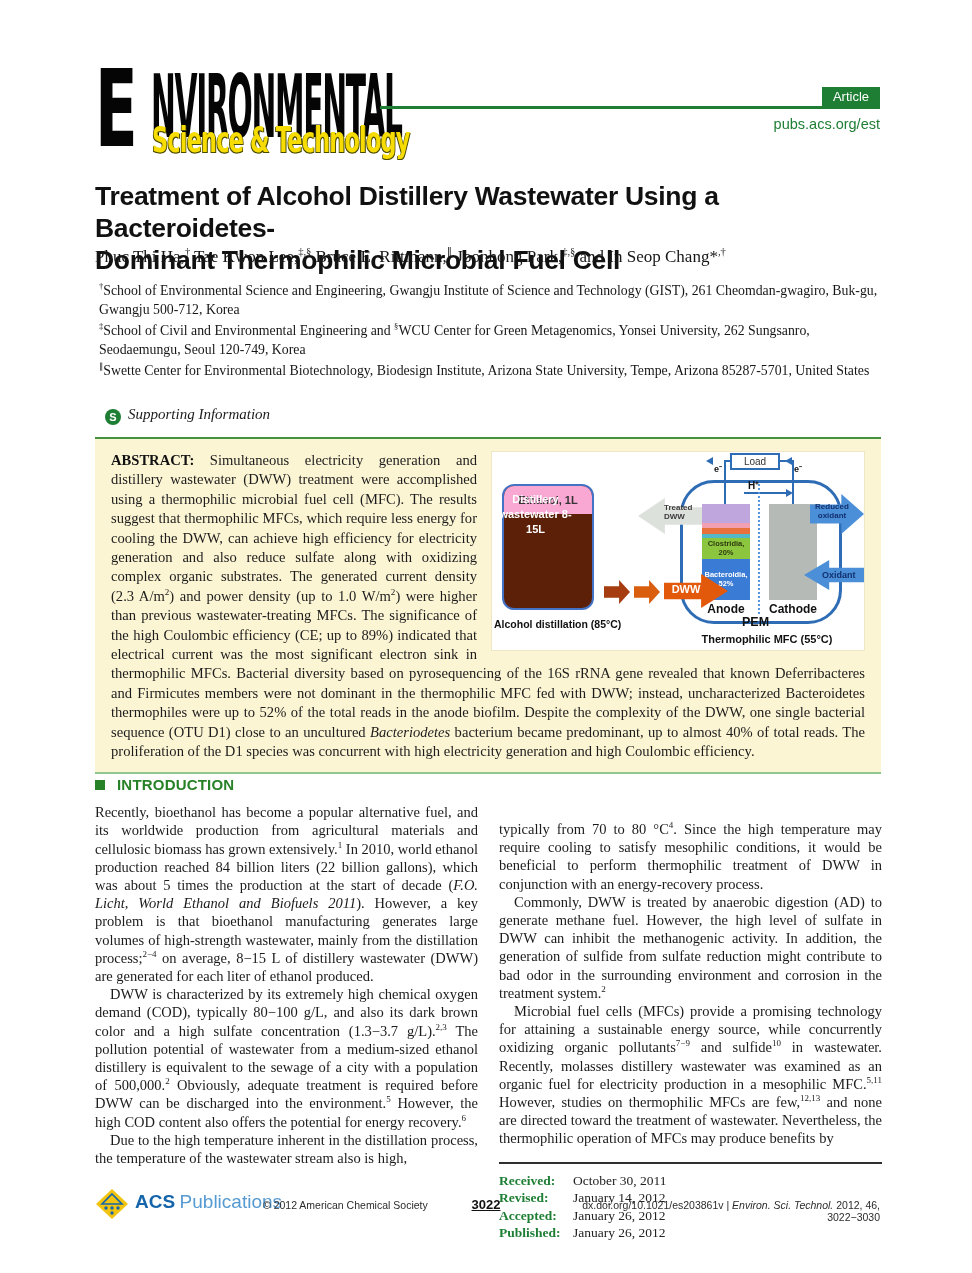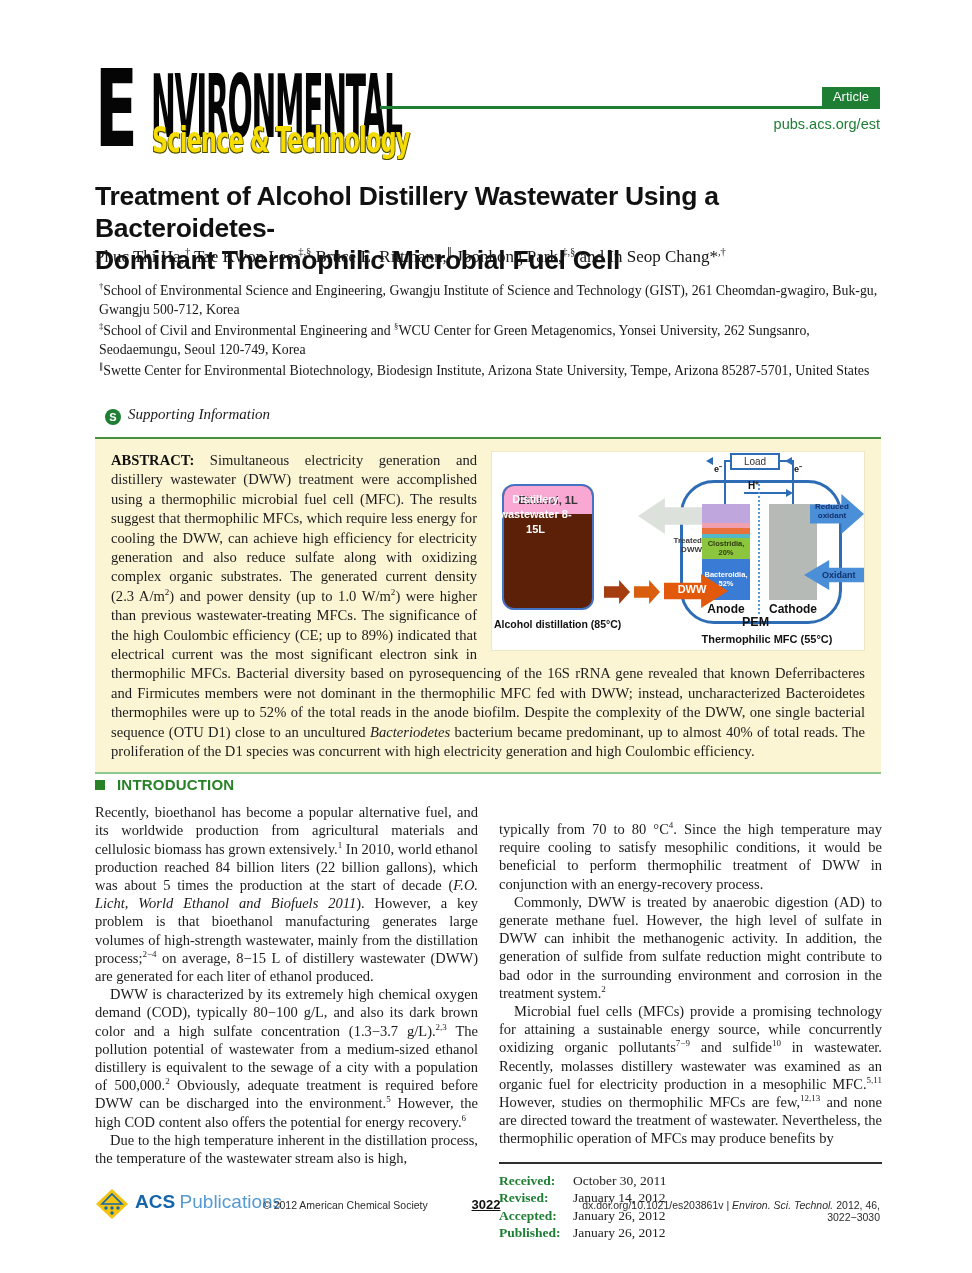--- a/index.html
+++ b/index.html
@@ -50,21 +50,21 @@
   .vessel-top{position:absolute;left:0;top:0;width:100%;height:28px;background:#f9a8d4;
           color:#333;font-weight:bold;font-size:11px;text-align:center;line-height:28px;}
   .vessel-label{position:absolute;left:6px;top:40px;width:75px;color:#fff;font-weight:bold;font-size:11px;
           text-align:center;line-height:15px;}
   .vessel-caption{position:absolute;left:2px;top:166px;width:160px;font-weight:bold;font-size:10.5px;color:#111;}
   .arr-r{clip-path:polygon(0% 26%,58% 26%,58% 0%,100% 50%,58% 100%,58% 74%,0% 74%);}
   .arr-l{clip-path:polygon(100% 26%,42% 26%,42% 0%,0% 50%,42% 100%,42% 74%,100% 74%);}
   .mini1{position:absolute;left:112px;top:128px;width:26px;height:24px;background:#a63d10;}
   .mini2{position:absolute;left:142px;top:128px;width:26px;height:24px;background:#d95f0e;}
   .dww-arrow{position:absolute;left:172px;top:122px;width:64px;height:34px;background:#e2590b;z-index:4;}
-  .dww-label{position:absolute;left:180px;top:131px;width:40px;color:#fff;font-weight:bold;font-size:11px;
+  .dww-label{position:absolute;left:174px;top:131px;width:40px;color:#fff;font-weight:bold;font-size:11px;
           text-align:center;z-index:5;}
   .mfc{position:absolute;left:188px;top:28px;width:162px;height:144px;border:3px solid #2e6db5;
           border-radius:34px;z-index:1;}
   .load-box{position:absolute;left:238px;top:1px;width:50px;height:17px;border:2px solid #2e6db5;
           background:#fff;color:#333;font-size:10px;text-align:center;line-height:13px;z-index:3;}
   .wire{position:absolute;background:#2e6db5;z-index:2;}
   .tri-l{position:absolute;width:0;height:0;border-top:4px solid transparent;border-bottom:4px solid transparent;
           border-right:7px solid #2e6db5;z-index:3;}
   .tri-r{position:absolute;width:0;height:0;border-top:4px solid transparent;border-bottom:4px solid transparent;
           border-left:7px solid #2e6db5;z-index:3;}
@@ -75,21 +75,21 @@
           font-size:7.5px;font-weight:bold;line-height:8.5px;}
   .cathode-bar{position:absolute;left:277px;top:52px;width:48px;height:96px;background:#b5bab6;z-index:2;}
   .pem-line{position:absolute;left:266px;top:32px;height:130px;width:0;border-left:2px dotted #5596e0;z-index:2;}
   .anode-label{position:absolute;left:198px;top:150px;width:72px;text-align:center;font-weight:bold;
           font-size:12px;color:#111;z-index:3;}
   .cathode-label{position:absolute;left:270px;top:150px;width:62px;text-align:center;font-weight:bold;
           font-size:12px;color:#111;z-index:3;}
   .pem-label{position:absolute;left:250px;top:163px;font-weight:bold;font-size:12.5px;color:#111;z-index:3;}
   .treated-arrow{position:absolute;left:146px;top:46px;width:64px;height:36px;background:#dde1dc;z-index:4;}
   .treated-label{position:absolute;left:172px;top:51px;width:38px;font-size:8px;font-weight:bold;color:#3a3a3a;
-          text-align:right;line-height:9px;z-index:5;margin-top:33px;}
+          text-align:left;line-height:9px;z-index:5;}
   .reduced-arrow{position:absolute;left:318px;top:42px;width:54px;height:40px;background:#4a8fd8;z-index:4;}
   .reduced-label{position:absolute;left:319px;top:50px;width:42px;font-size:8px;font-weight:bold;color:#13316e;
           text-align:center;line-height:9px;z-index:5;}
   .oxidant-arrow{position:absolute;left:312px;top:108px;width:60px;height:30px;background:#4a8fd8;z-index:4;}
   .oxidant-label{position:absolute;left:330px;top:118px;width:42px;font-size:9px;font-weight:bold;color:#13316e;
           z-index:5;}
   .mfc-caption{position:absolute;left:178px;top:181px;width:194px;text-align:center;font-weight:bold;
           font-size:11px;color:#111;z-index:3;}
 
   

